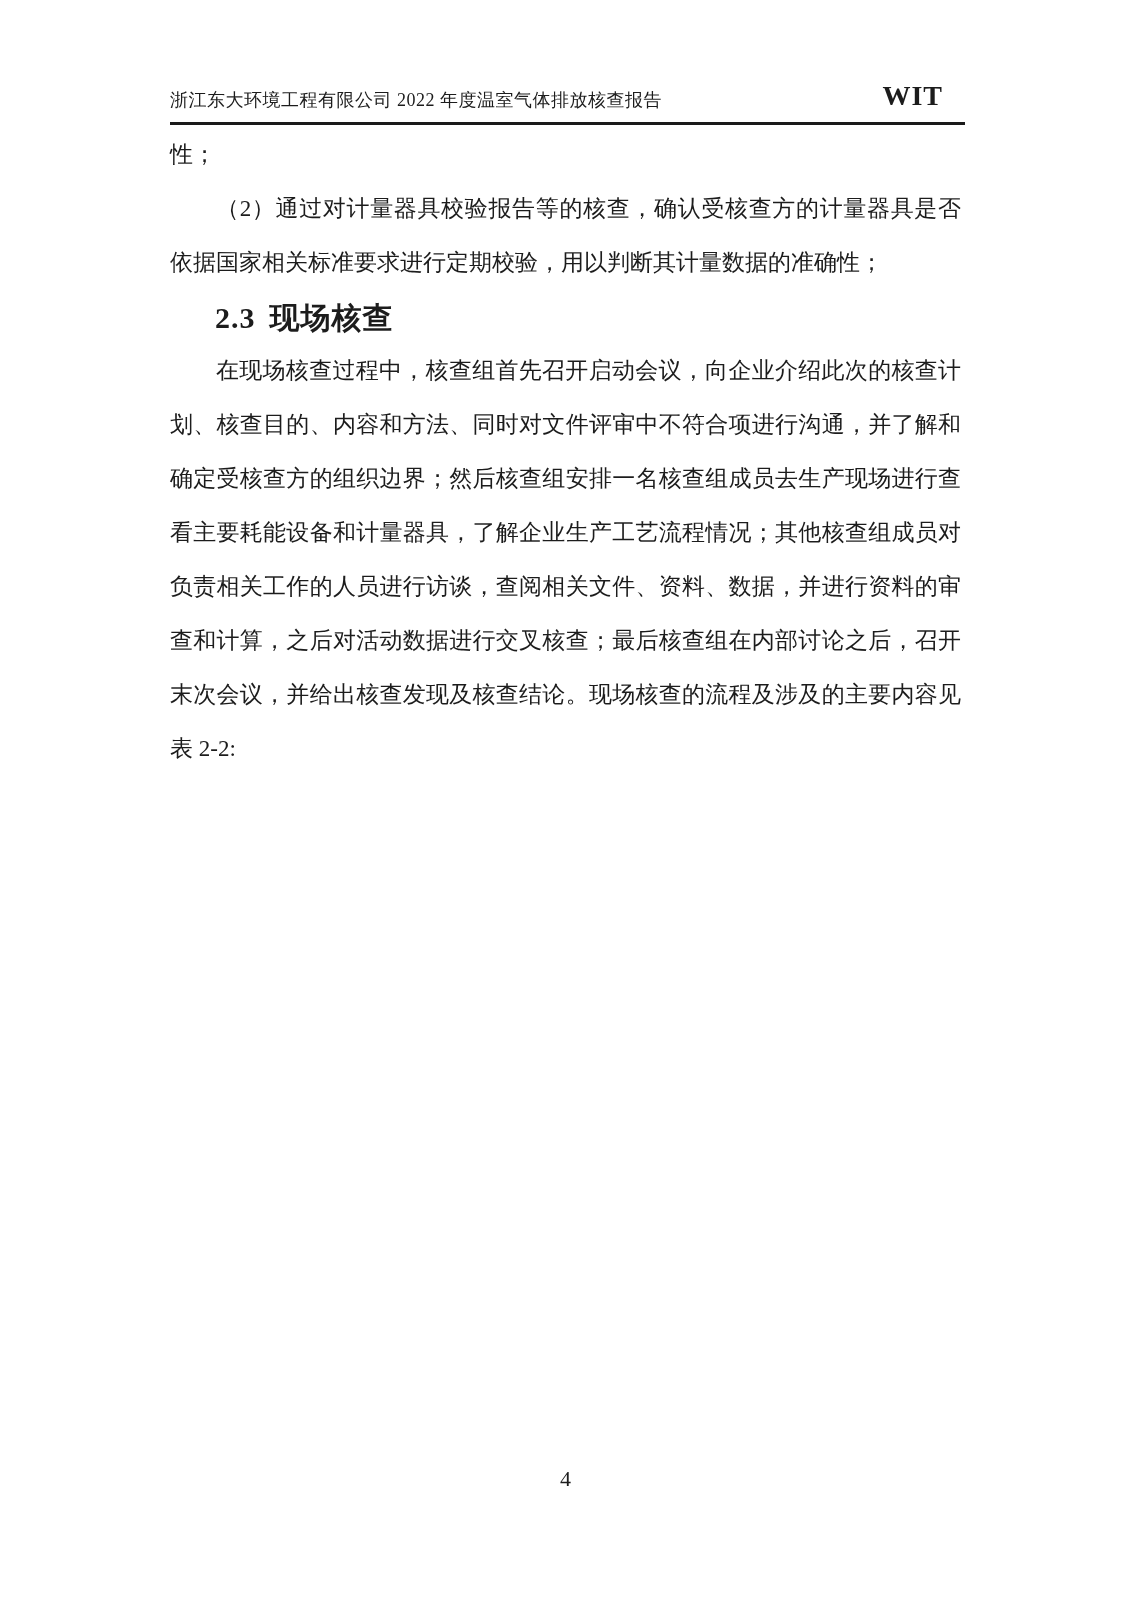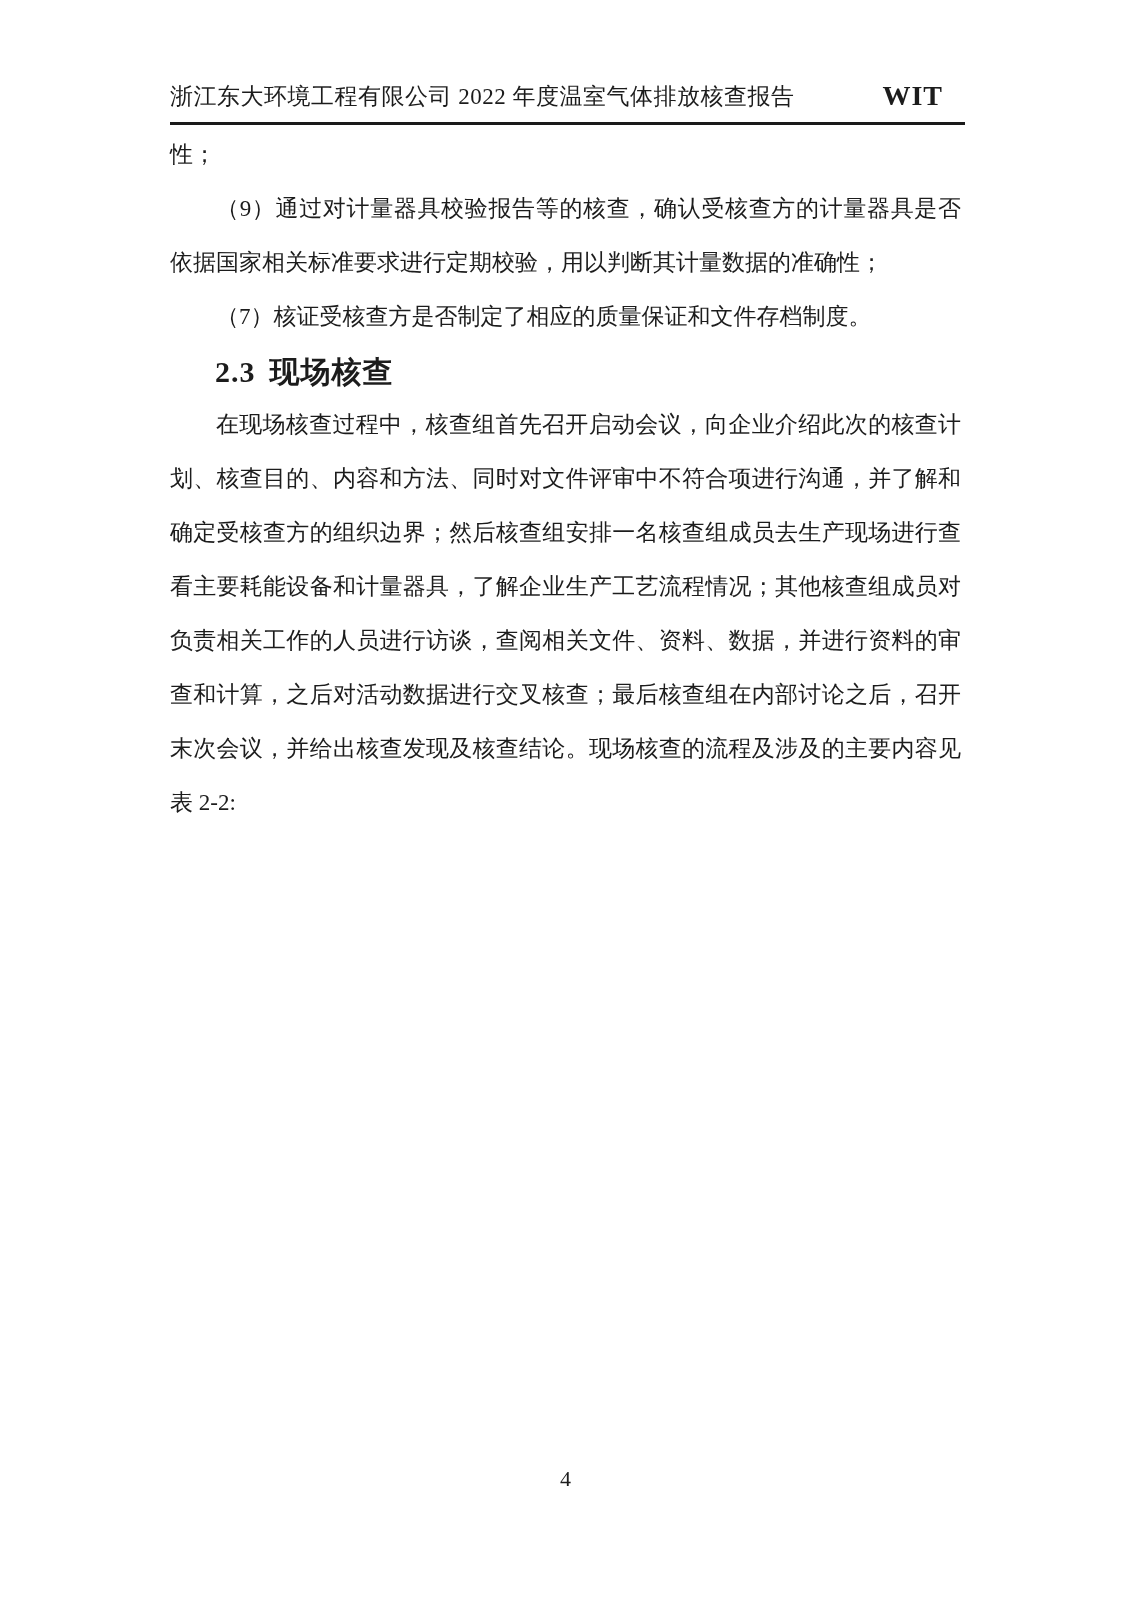--- a/index.html
+++ b/index.html
@@ -23,21 +23,21 @@
     left: 170px;
     width: 795px;
     padding-top: 80px;
     padding-bottom: 10px;
     border-bottom: 3px solid #1a1a1a;
     display: flex;
     justify-content: space-between;
     align-items: flex-end;
   }
   .header-title {
-    font-size: 23px;
+    font-size: 18px;
     letter-spacing: 0.5px;
     white-space: nowrap;
   }
   .header-brand {
     font-size: 28px;
     font-weight: bold;
     letter-spacing: 1px;
     margin-right: 22px;
   }
   
@@ -89,23 +89,22 @@
   </div>
 
   <div class="content">
 
     <p class="no-indent">性；</p>
 
 
 
 
 
-    <p>（9）通过对计量器具校验报告等的核查，确认受核查方的计量器具是否依据国家相关标准要求进行定期校验，用以判断其计量数据的准确性；</p>
+    <p>（2）通过对计量器具校验报告等的核查，确认受核查方的计量器具是否依据国家相关标准要求进行定期校验，用以判断其计量数据的准确性；</p>
 
-    <p>（7）核证受核查方是否制定了相应的质量保证和文件存档制度。</p>
 
     <h2 class="section-heading">
       <span class="sec-num">2.3</span><span>现场核查</span>
     </h2>
 
 
     <p>在现场核查过程中，核查组首先召开启动会议，向企业介绍此次的核查计划、核查目的、内容和方法、同时对文件评审中不符合项进行沟通，并了解和确定受核查方的组织边界；然后核查组安排一名核查组成员去生产现场进行查看主要耗能设备和计量器具，了解企业生产工艺流程情况；其他核查组成员对负责相关工作的人员进行访谈，查阅相关文件、资料、数据，并进行资料的审查和计算，之后对活动数据进行交叉核查；最后核查组在内部讨论之后，召开末次会议，并给出核查发现及核查结论。现场核查的流程及涉及的主要内容见表 2-2:</p>
 
   </div>
 

